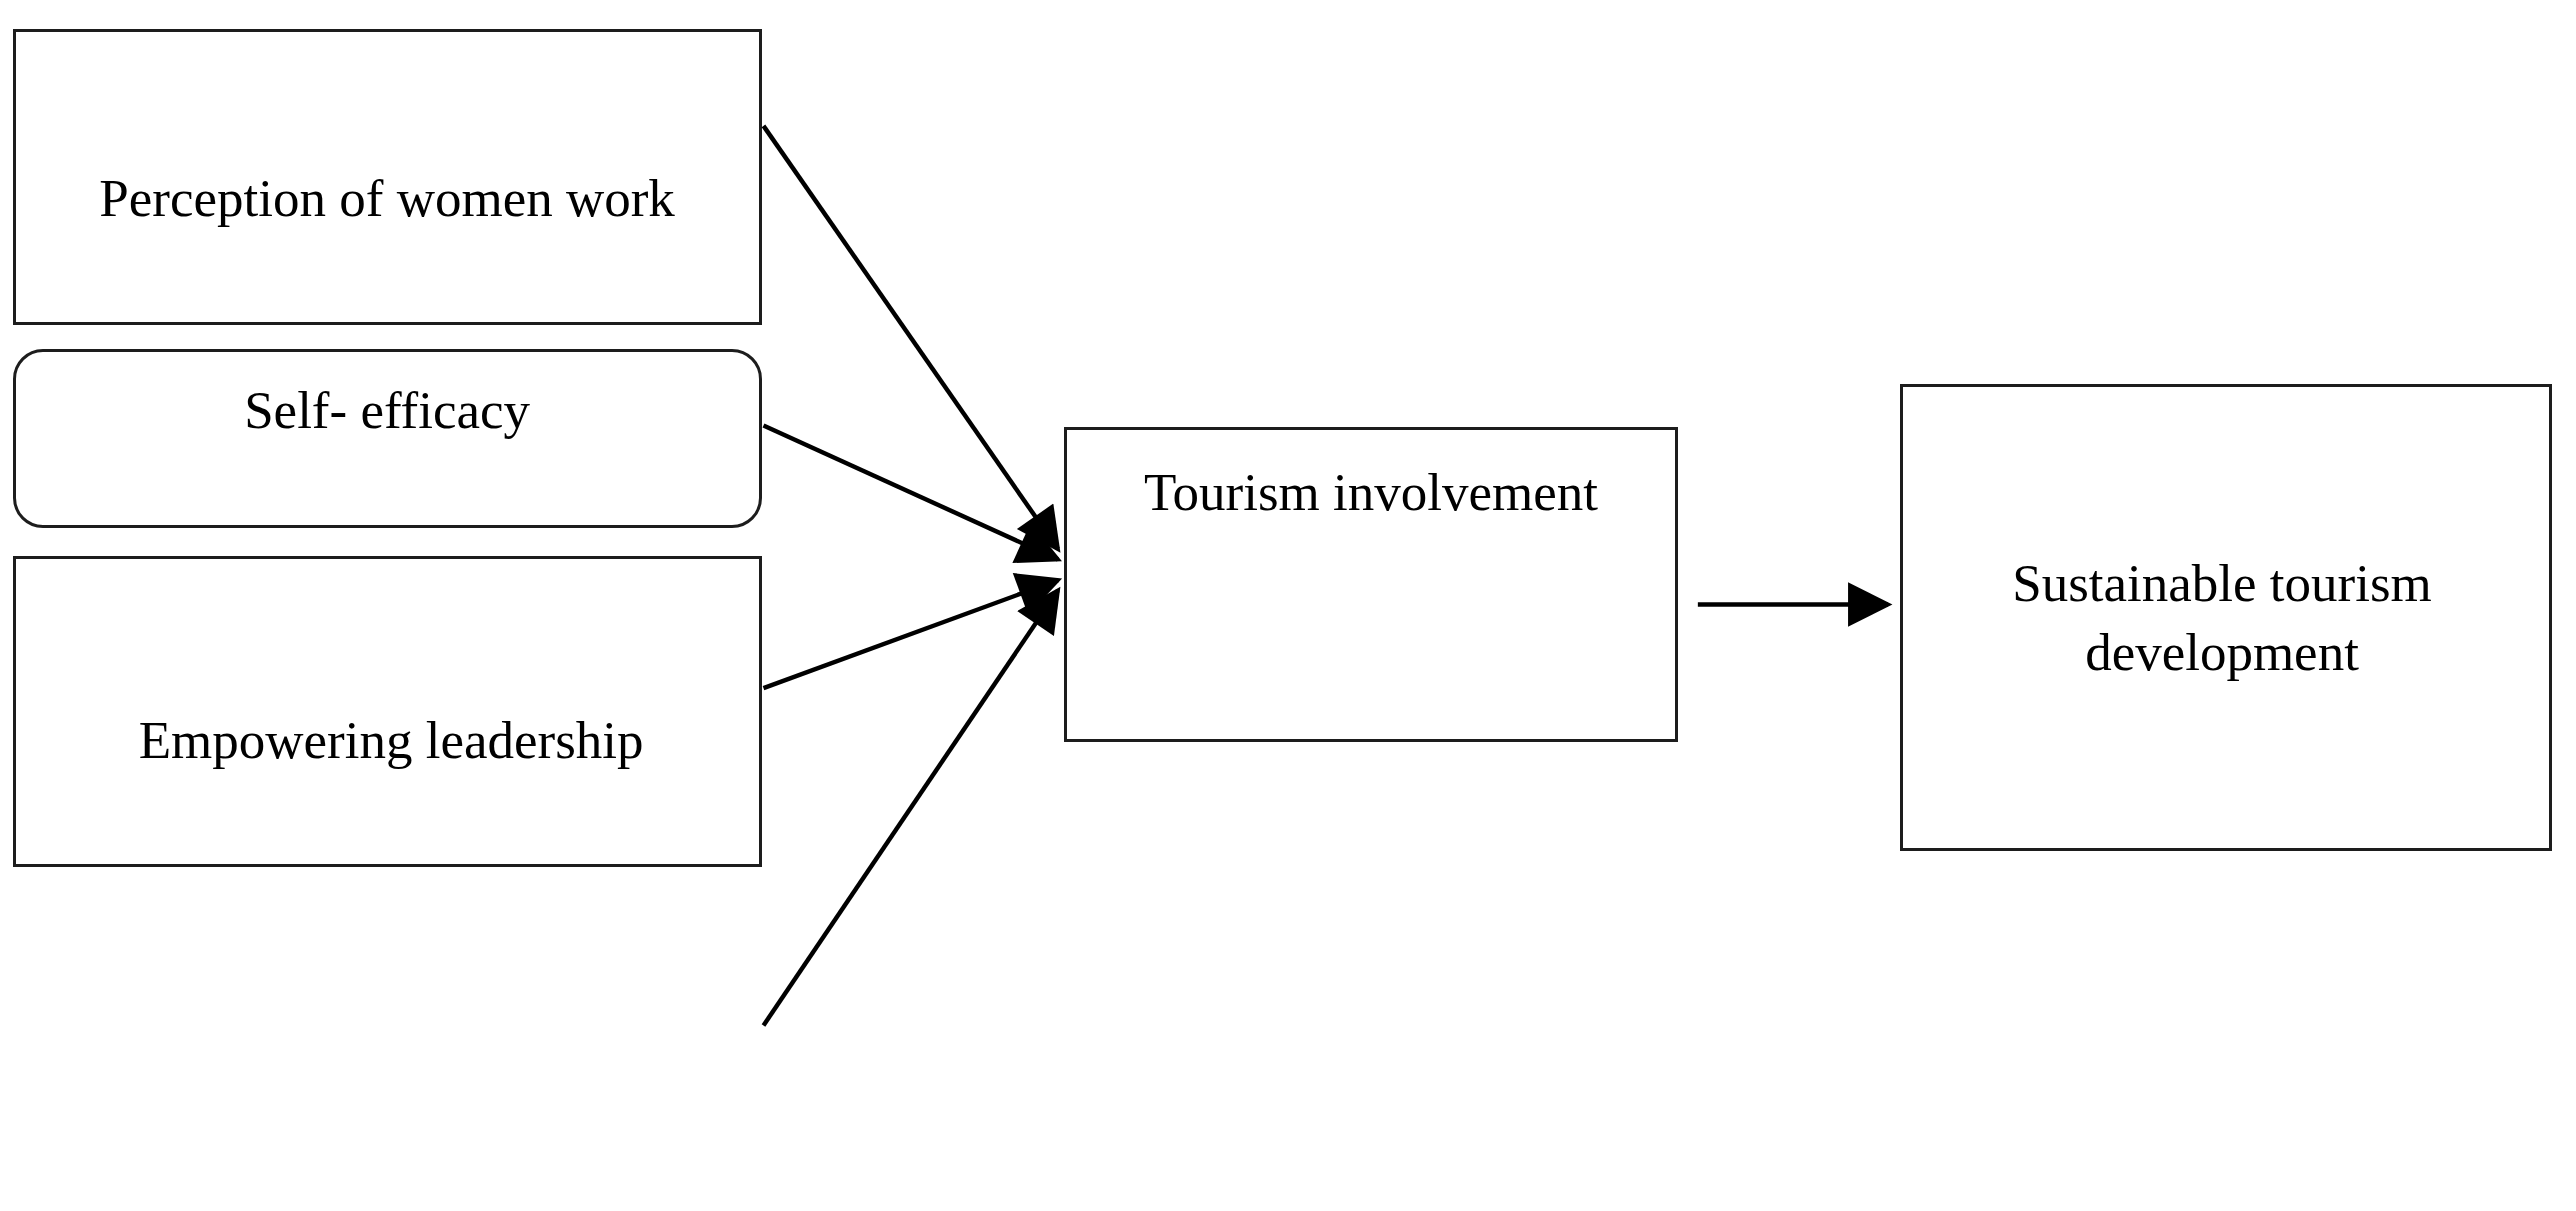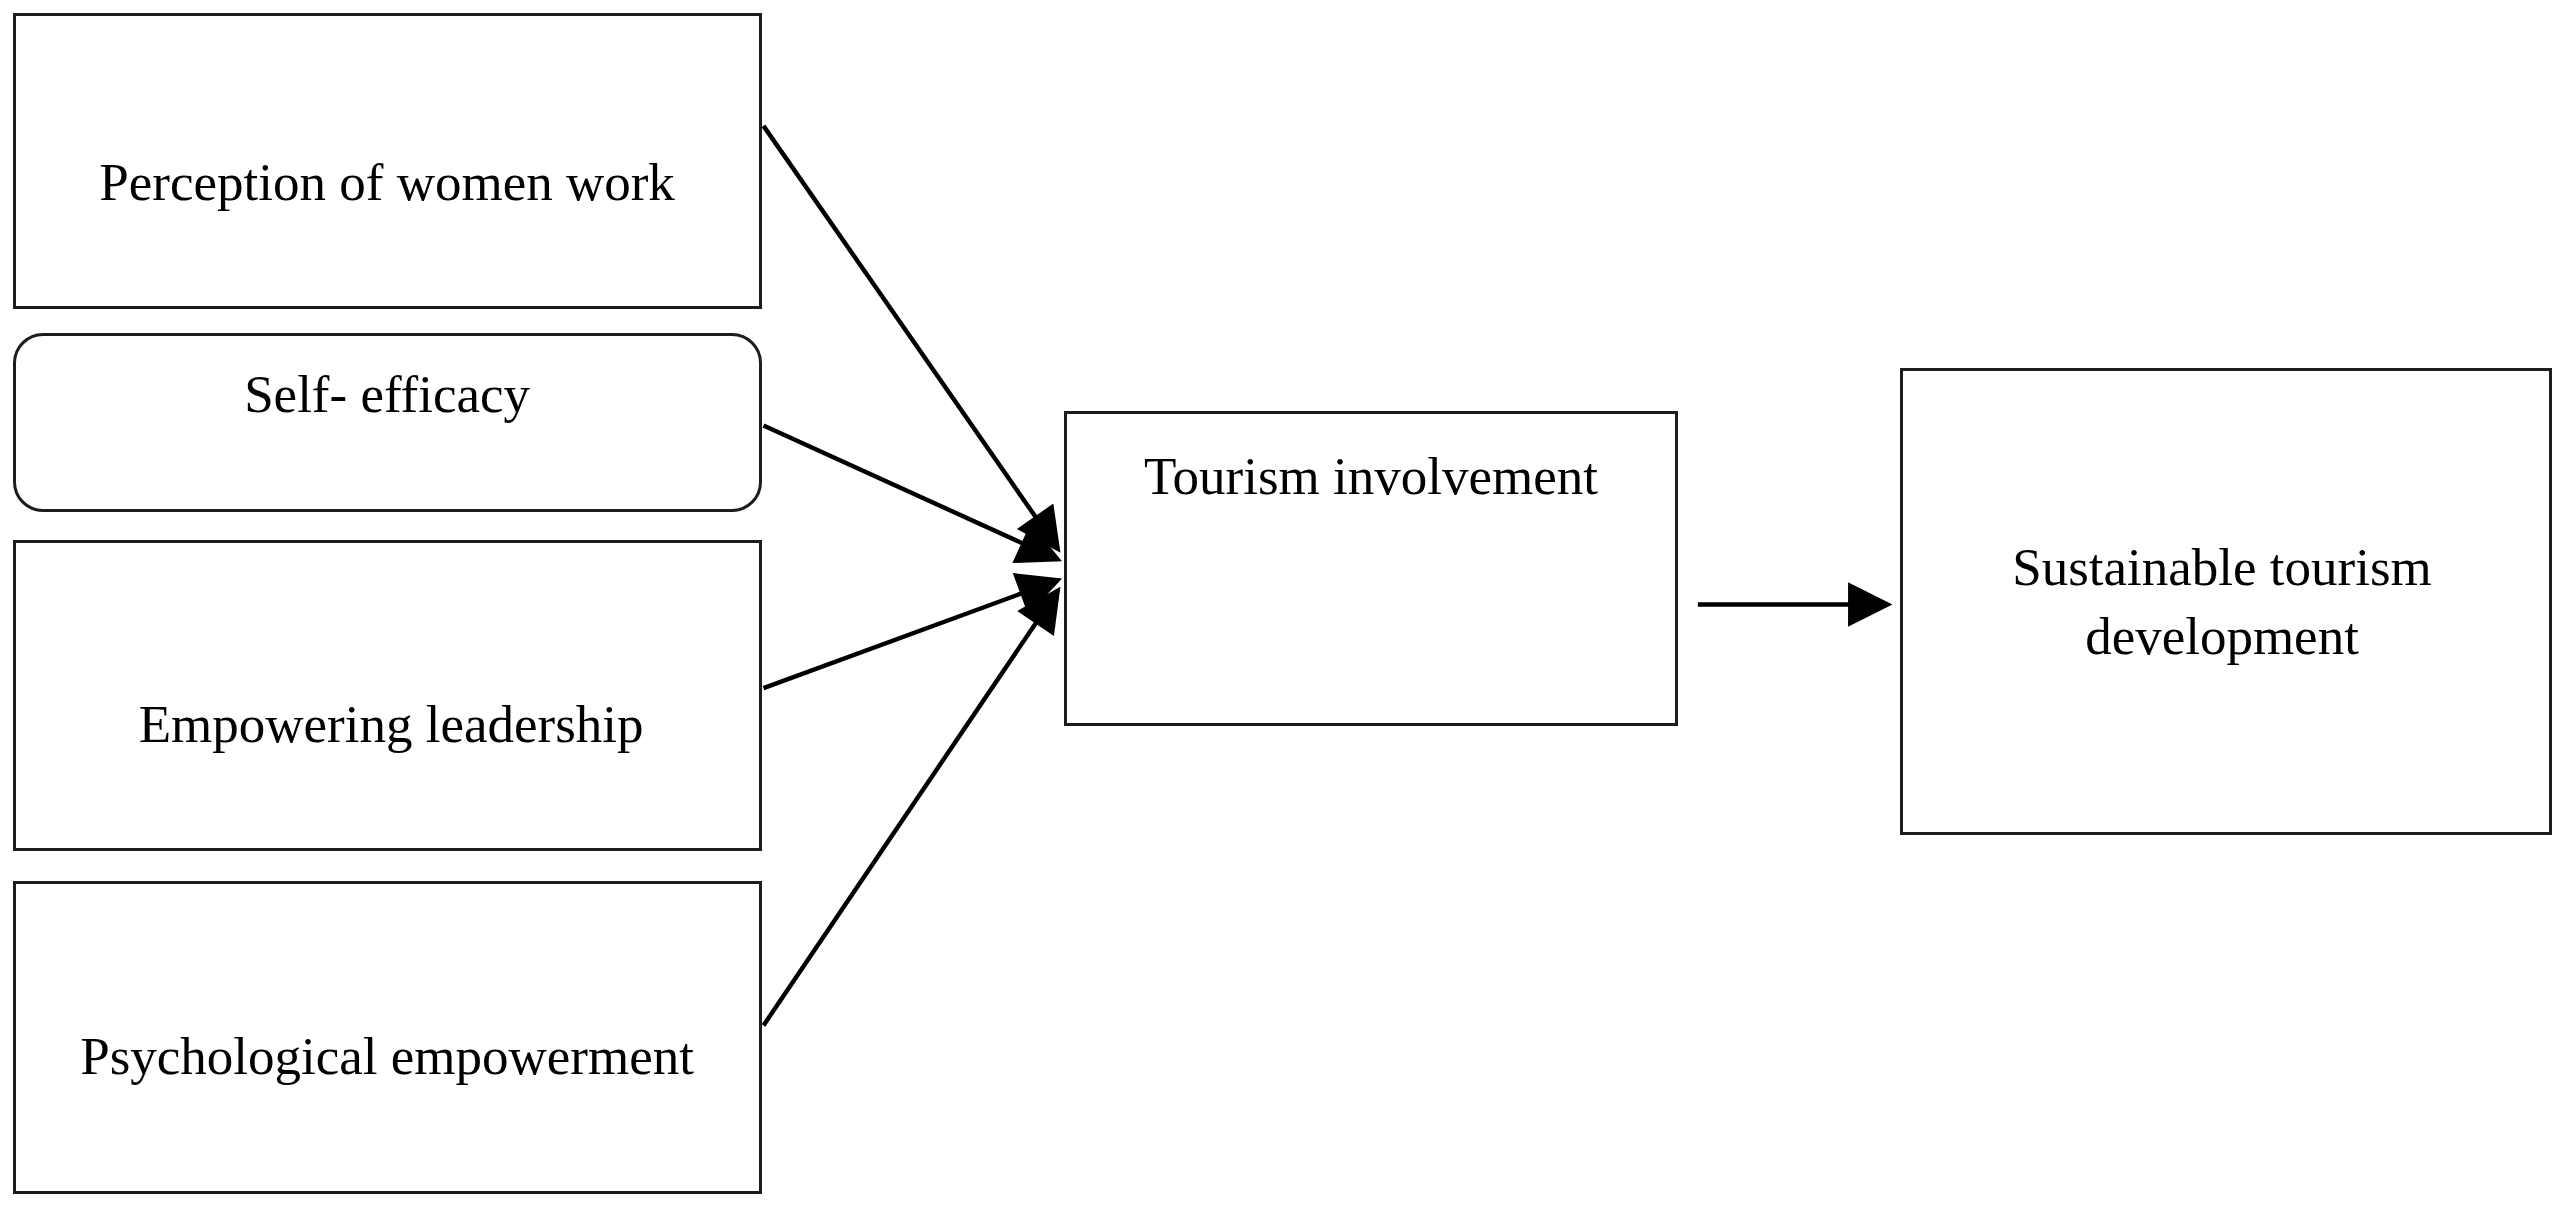--- a/index.html
+++ b/index.html
@@ -21,20 +21,21 @@
     background: #ffffff;
     border: 3.7px solid #1d1d1d;
     box-sizing: border-box;
     display: flex;
     justify-content: center;
     align-items: center;
     text-align: center;
     font-size: 53px;
     line-height: 1.3;
     z-index: 1;
+    margin-top: 16px;
   }
   .node.top-aligned { align-items: flex-start; }
 
   
   #node-perception     { left: 12.6px;   top: 12.6px;   width: 749px; height: 296px; padding-top: 44px; }
   #node-self-efficacy  { left: 12.6px;   top: 333px;  width: 749px; height: 179px; padding-top: 24px; border-radius: 30px; }
   #node-empowering     { left: 12.6px;   top: 540px;  width: 749px; height: 311px; padding-top: 58px; padding-left: 8px; }
   #node-psychological  { left: 12.6px;   top: 881px; width: 749px; height: 313px; padding-top: 37px; }
 
   
@@ -67,23 +68,20 @@
   </div>
 
   <div class="node top-aligned" id="node-self-efficacy">
     <span>Self- efficacy</span>
   </div>
 
   <div class="node" id="node-empowering">
     <span>Empowering leadership</span>
   </div>
 
-  <div class="node" id="node-psychological">
-    <span>Psychological empowerment</span>
-  </div>
 
   <div class="node top-aligned" id="node-tourism">
     <span>Tourism involvement</span>
   </div>
 
   <div class="node" id="node-sustainable">
     <span>Sustainable tourism development</span>
   </div>
 
   <svg class="edges-layer" width="2576" height="1212" viewBox="0 0 3482 1638" xmlns="http://www.w3.org/2000/svg">

